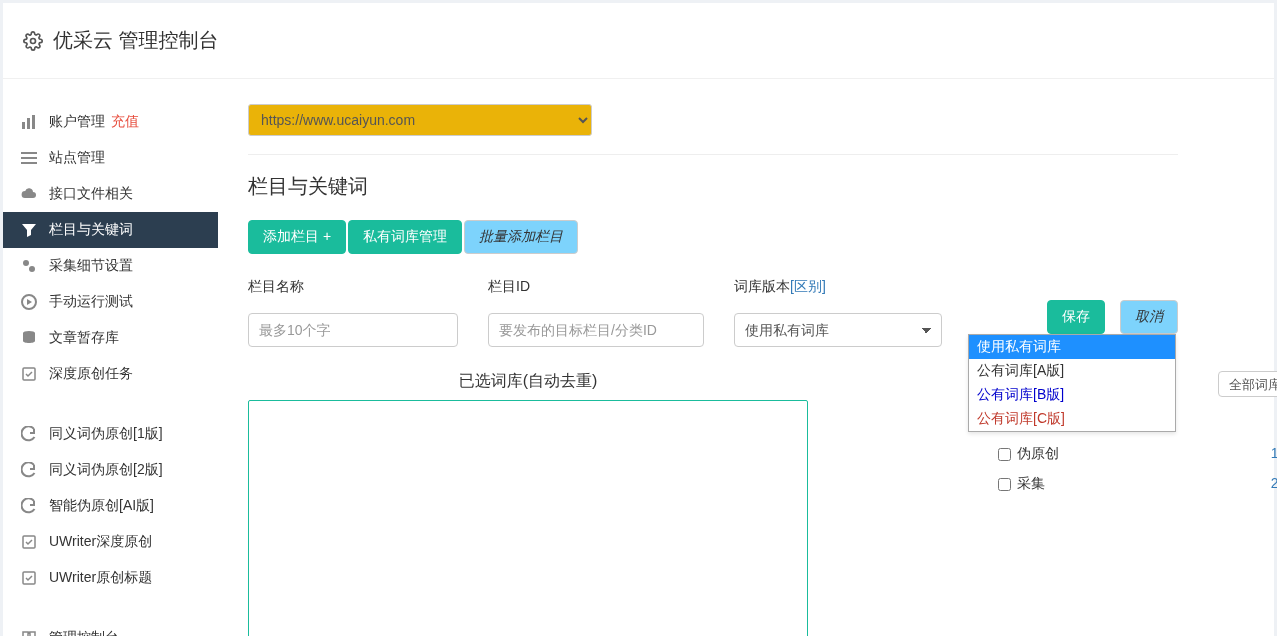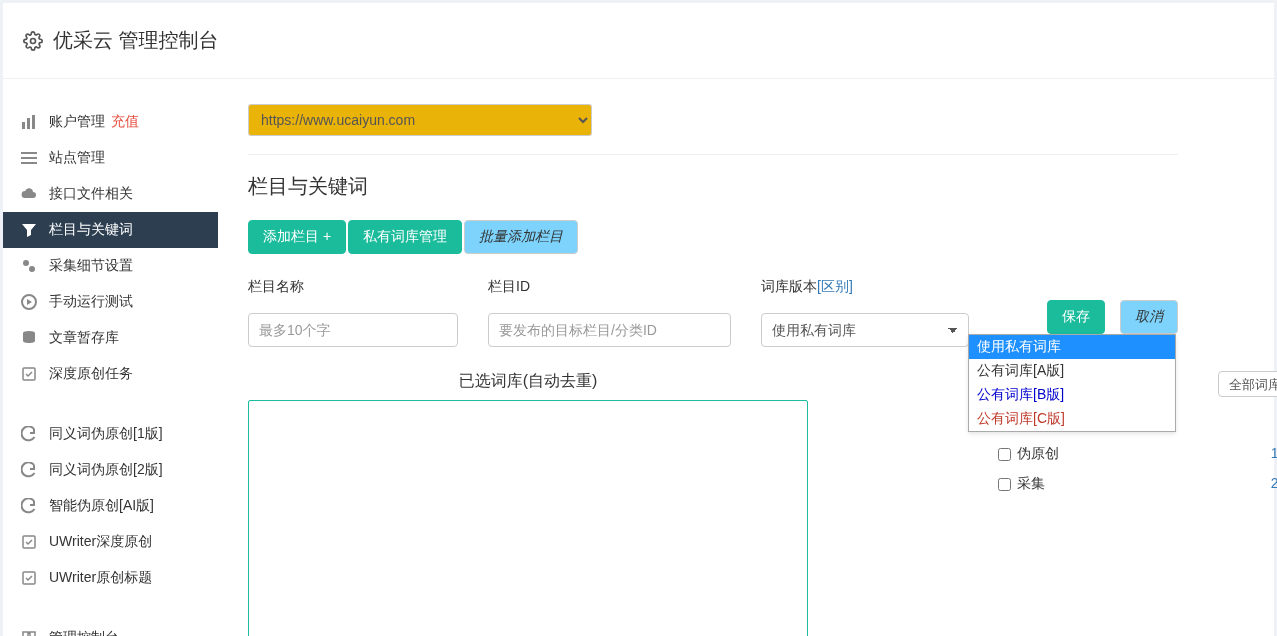--- a/index.html
+++ b/index.html
@@ -23,21 +23,21 @@
 .btn-row { display: flex; gap: 2px; margin-bottom: 24px; }
 .btn { height: 34px; padding: 0 14px; border-radius: 4px; border: 1px solid transparent; cursor: pointer; font-size: 14px; display: inline-flex; align-items: center; }
 .btn-success { background: #1abc9c; color: #fff; border-color: #1abc9c; }
 .btn-default { background: #7dd3fc; color: #333; border-color: #ccc; font-style: italic; }
 .form-row { display: flex; align-items: flex-start; gap: 30px; position: relative; }
 .field { display: flex; flex-direction: column; gap: 11px; }
 .field-label { font-size: 14px; color: #333; margin-bottom: 6px; }
 .input, .select { height: 34px; border: 1px solid #ccc; border-radius: 4px; padding: 4px 10px; font-size: 14px; color: #555; background: #fff; }
 .input::placeholder { color: #999; }
 .field-name { width: 210px; }
-.field-id { width: 243px; }
+.field-id { width: 216px; }
 .field-ver { width: 208px; }
 .select { appearance: none; background-image: linear-gradient(45deg, transparent 50%, #555 50%), linear-gradient(135deg, #555 50%, transparent 50%); background-position: calc(100% - 15px) 14px, calc(100% - 10px) 14px; background-size: 5px 5px, 5px 5px; background-repeat: no-repeat; padding-right: 28px; }
 .link-blue { color: #337ab7; cursor: pointer; }
 .actions { margin-left: auto; display: flex; gap: 15px; padding-top: 22px; align-items: flex-end; }
 .btn-primary { background: #1abc9c; color: #fff; border-color: #1abc9c; }
 .dropdown-panel { position: absolute; top: 56px; left: 720px; width: 208px; background: #fff; border: 1px solid #aaa; z-index: 10; box-shadow: 0 2px 4px rgba(0,0,0,.1); }
 .dropdown-item { padding: 3px 8px; font-size: 14px; cursor: pointer; }
 .dropdown-item.selected { background: #1e90ff; color: #fff; }
 .dropdown-item.blue { color: #0000cd; }
 .dropdown-item.crimson { color: #c0392b; }

